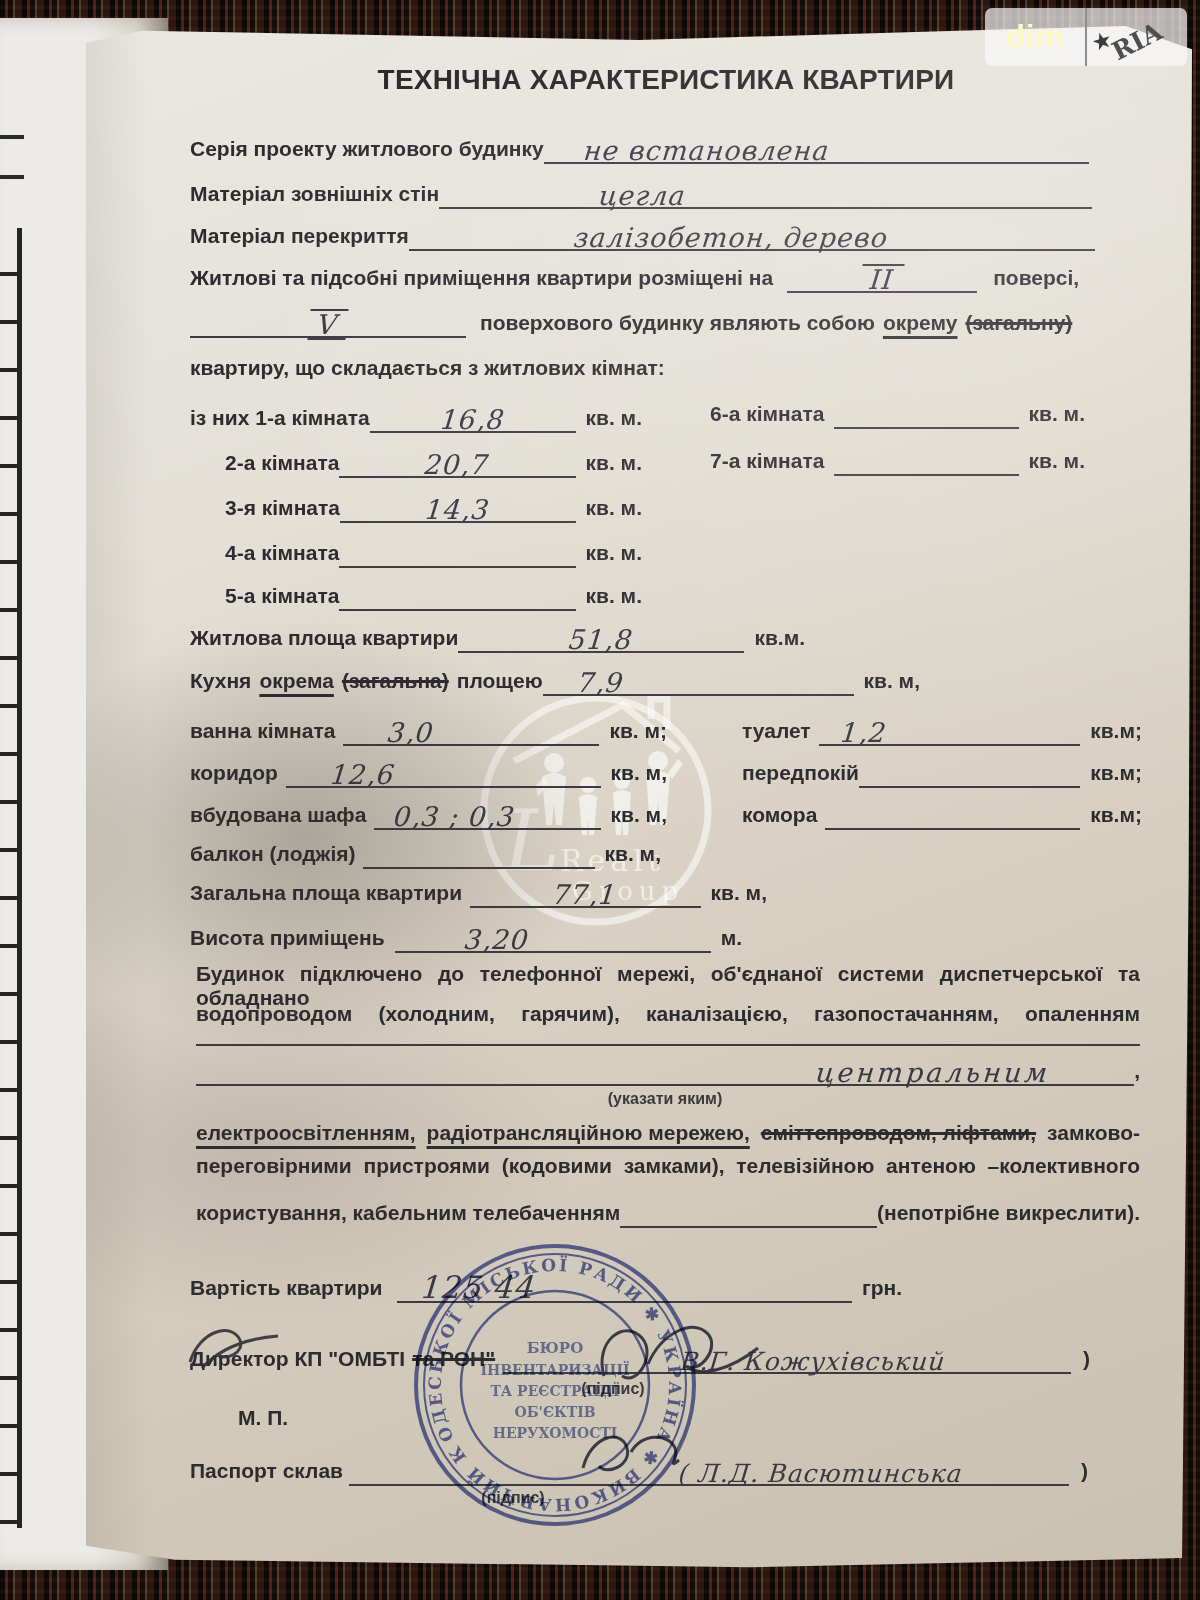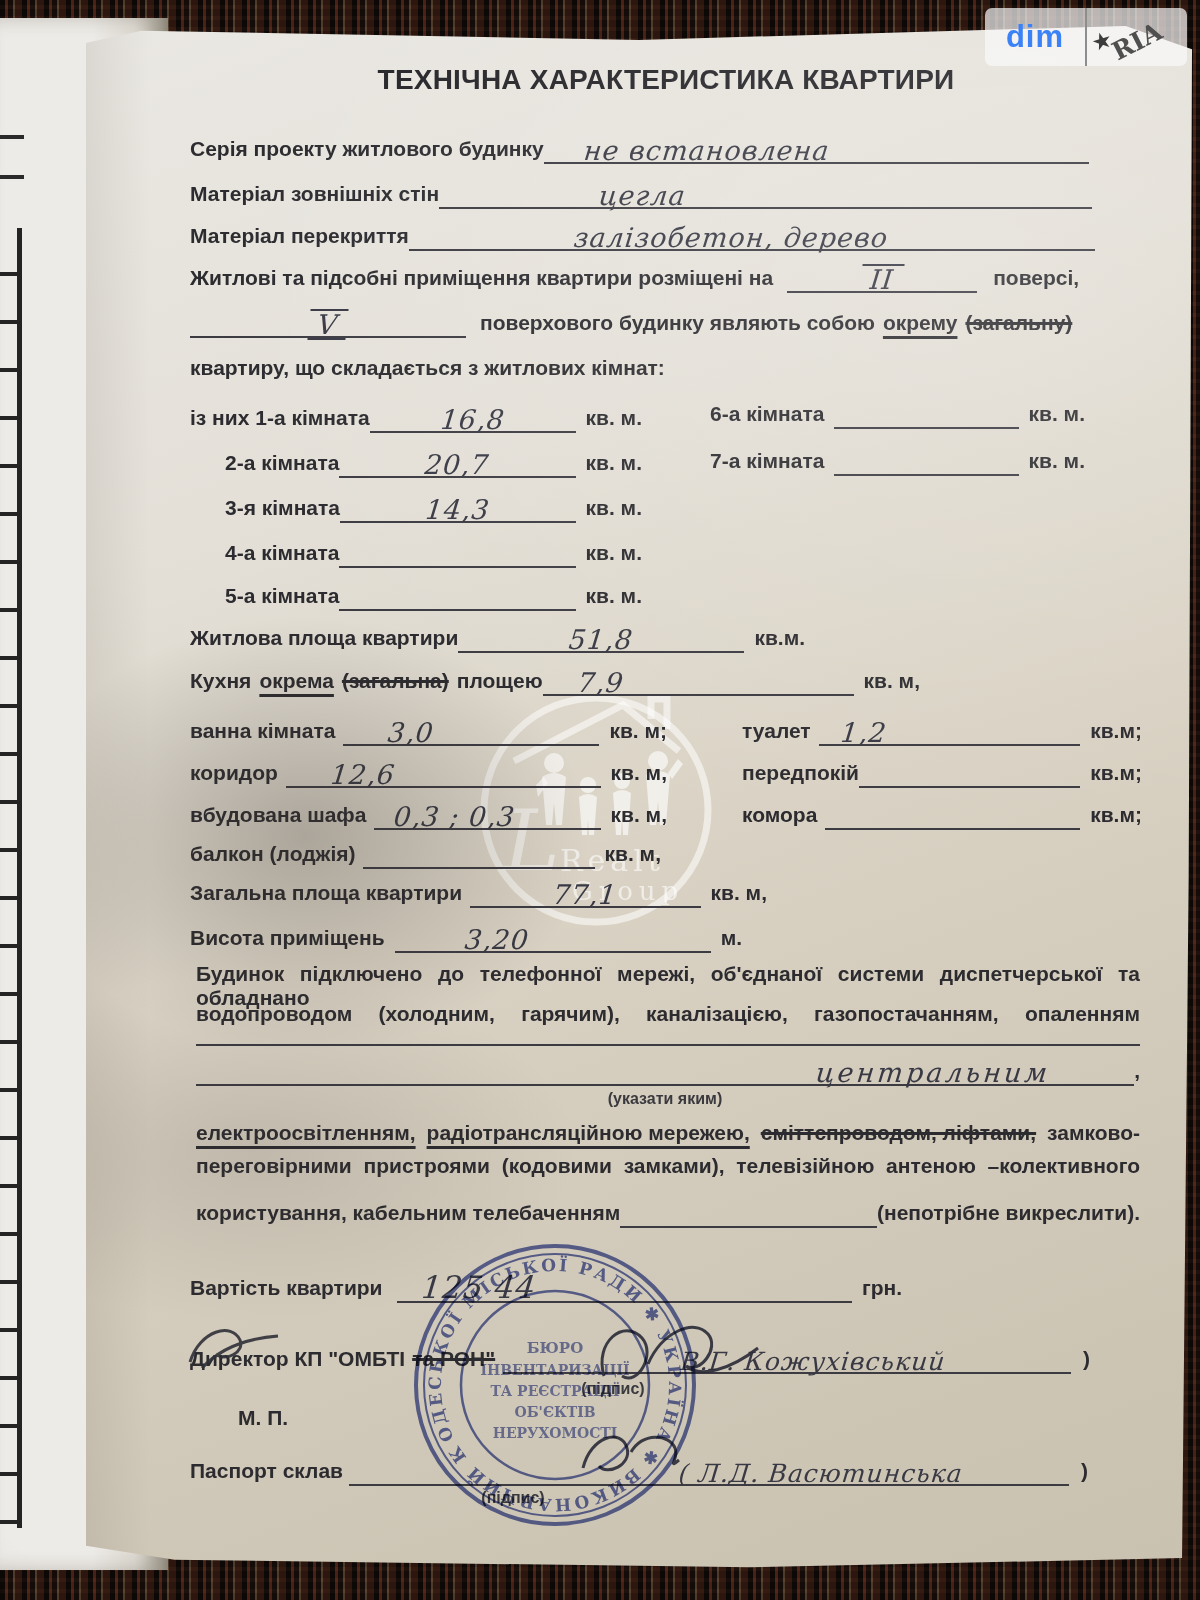--- a/index.html
+++ b/index.html
@@ -44,21 +44,21 @@
     font-family:"DejaVu Serif", serif;font-style:italic;font-weight:400;
     font-size:27px;color:#383944;letter-spacing:1px;transform:skewX(-6deg);white-space:nowrap;}
   .roman{display:inline-block;border-top:2.5px solid #383944;padding:0 9px;line-height:1;}
   .uword{text-decoration:underline;text-underline-offset:6px;text-decoration-thickness:2.5px;}
   .strike{text-decoration:line-through;text-decoration-thickness:2.5px;}
   .para{position:absolute;left:196px;width:944px;font-weight:700;font-size:21px;color:#2c2b2f;
     text-align:justify;text-align-last:justify;}
   .hint{position:absolute;font-size:16px;font-weight:700;color:#3a393e;text-align:center;}
   .brand{position:absolute;left:985px;top:8px;width:202px;height:58px;z-index:95;
     background:rgba(250,250,249,.70);border-radius:7px;display:flex;align-items:center;}
-  .brand .dim{flex:1;text-align:center;font-size:31px;font-weight:700;color:#3b82f6;letter-spacing:1px;}
+  .brand .dim{flex:1;text-align:center;font-size:31px;font-weight:700;color:#fef9c3;letter-spacing:1px;}
   .brand .sep{width:2px;height:58px;background:#8d8d8d;}
   .brand .ria{flex:1;text-align:center;font-family:"DejaVu Serif",serif;font-weight:700;
     font-size:25px;color:#4f4f4f;transform:rotate(-27deg);position:relative;top:4px;}
   .brand .star{position:absolute;top:-14px;left:10px;font-size:20px;transform:rotate(10deg);color:#3c3c3c;}
   svg text{font-family:"DejaVu Serif", serif;}
 </style>
 </head>
 <body>
 
 <div class="leftpage">

